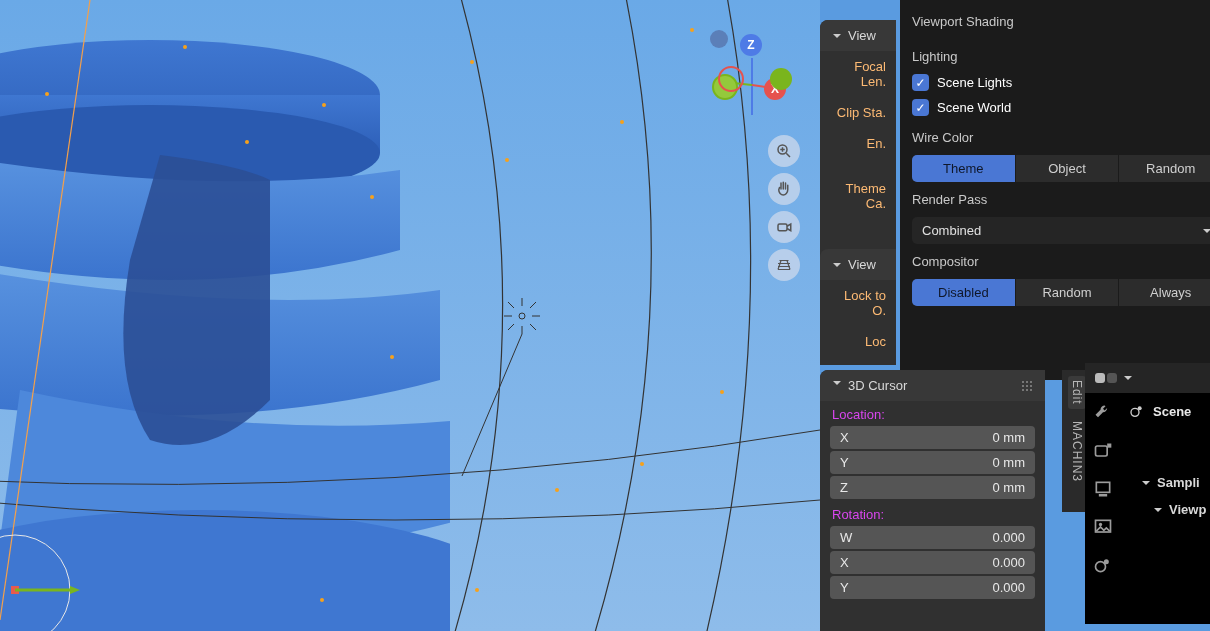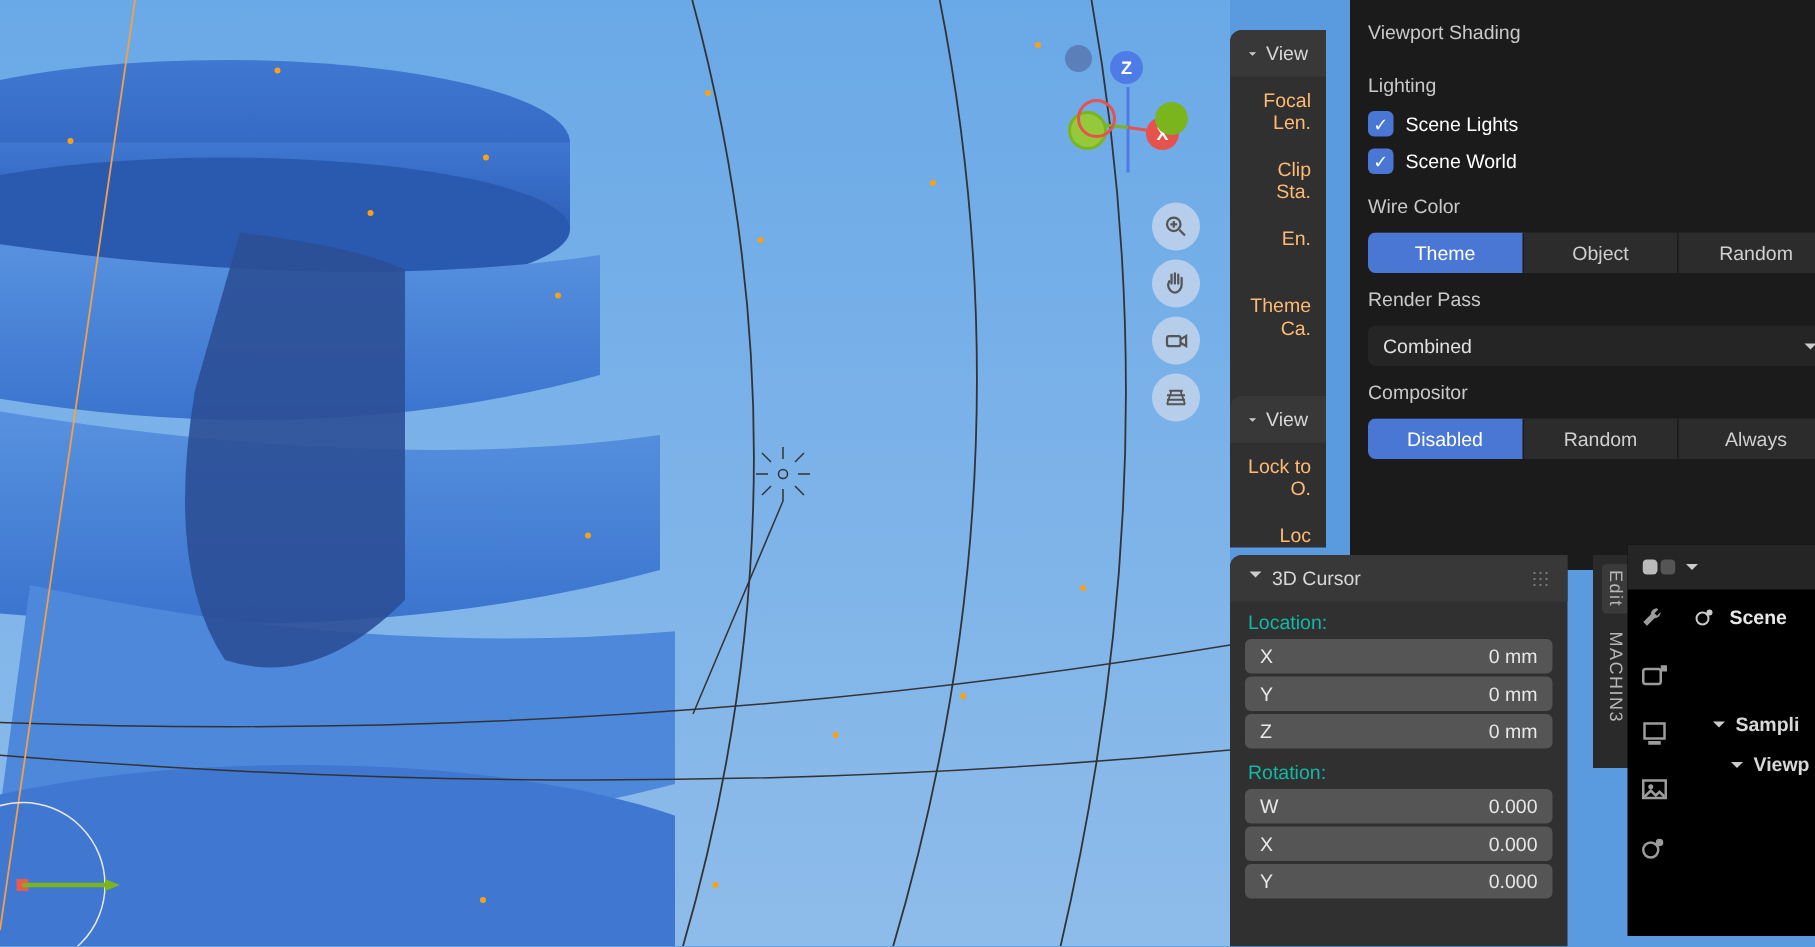--- a/index.html
+++ b/index.html
@@ -93,21 +93,21 @@
     display: flex;
     align-items: center;
     padding: 4px 10px;
   }
   .row.label-right { justify-content: flex-end; color:#fdba74;text-align:right; }
 
   
   .view-panel {
     left: 820px;
     top: 20px;
-    width: 64px;
+    width: 76px;
     height: 345px;
     border-top-left-radius: 8px;
   }
   .view-panel .panel-header { border-top-left-radius: 8px; }
   .view-panel .row { padding:8px 10px; }
 
   
   .shading {
     left: 900px;
     top: 0;
@@ -129,21 +129,21 @@
   }
   .seg {
     display:flex; width:100%; border-radius:5px; overflow:hidden;
     background:#2c2c2c; margin-top:4px;
   }
   .seg div {
     flex:1; text-align:center; padding:6px 0; color:#cfcfcf;
     border-right:1px solid #1b1b1b;
   }
   .seg div:last-child { border-right:none; }
-  .seg div.active { background:#4a77d4; color:#ffffff; }
+  .seg div.active { background:#4a77d4; color:#0f172a; }
   .select {
     display:flex; justify-content:space-between; align-items:center;
     background:#252525; border-radius:5px; padding:6px 10px; margin-top:4px;
     color:#e0e0e0;
   }
 
   
   .cursor-panel {
     left: 820px;
     top: 370px;
@@ -151,21 +151,21 @@
     height: 261px;
     border-top-left-radius: 8px;
     background:#303030;
   }
   .cursor-panel .panel-header { border-top-left-radius: 8px; justify-content:space-between; }
   .cursor-panel .field-row {
     display:flex; align-items:center; background:#555; margin:2px 10px;
     border-radius:4px; height:23px; padding:0 10px; justify-content:space-between;
     color:#e8e8e8;
   }
-  .cursor-panel .lbl { padding:6px 12px 2px; color:#14b8a6; }
+  .cursor-panel .lbl { padding:6px 12px 2px; color:#d946ef; }
 
   
   .vtabs {
     position:absolute; left:1062px; top:370px; width:20px; height:130px;
     background:#2a2a2a;
     writing-mode: vertical-rl;
     text-orientation: mixed;
     font-size:12px; color:#b6b6b6; padding:6px 2px;
     letter-spacing:1px;
   }

